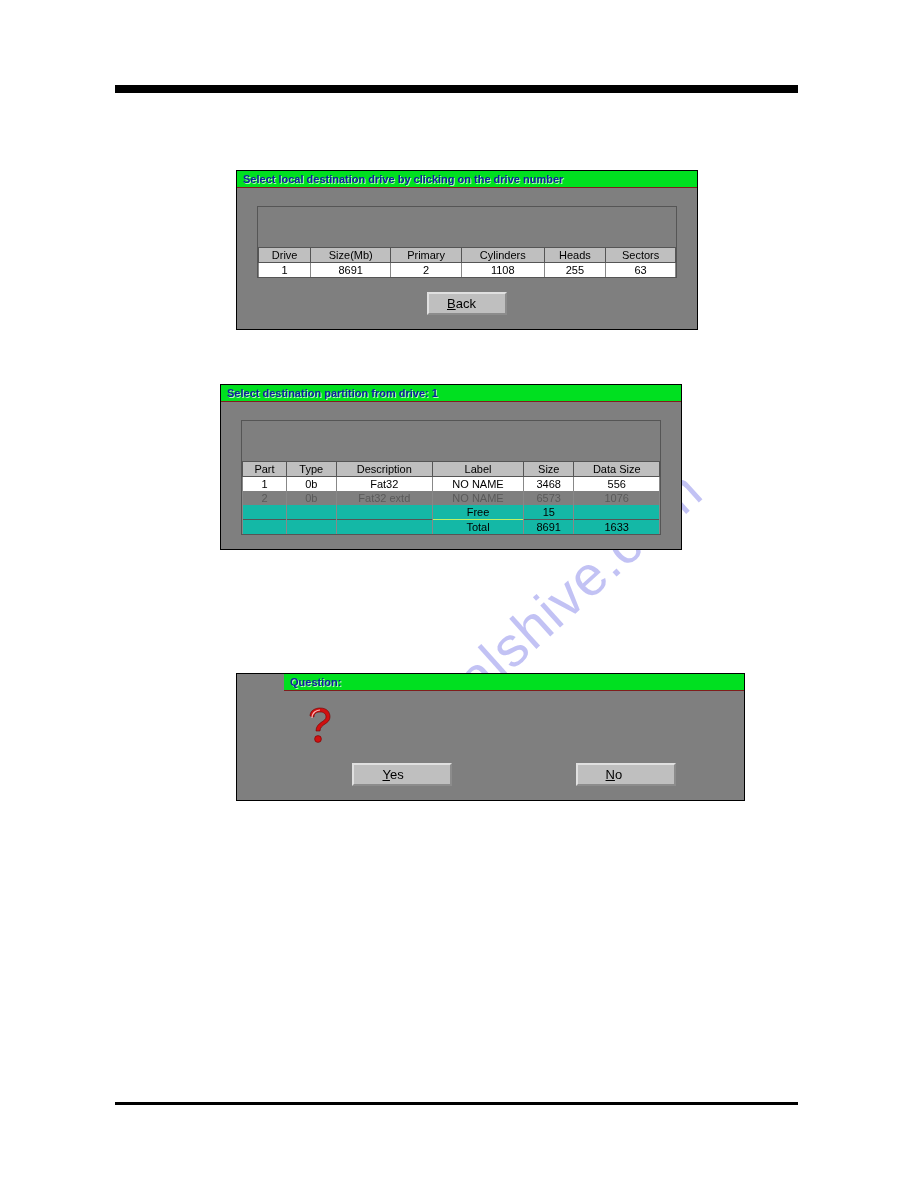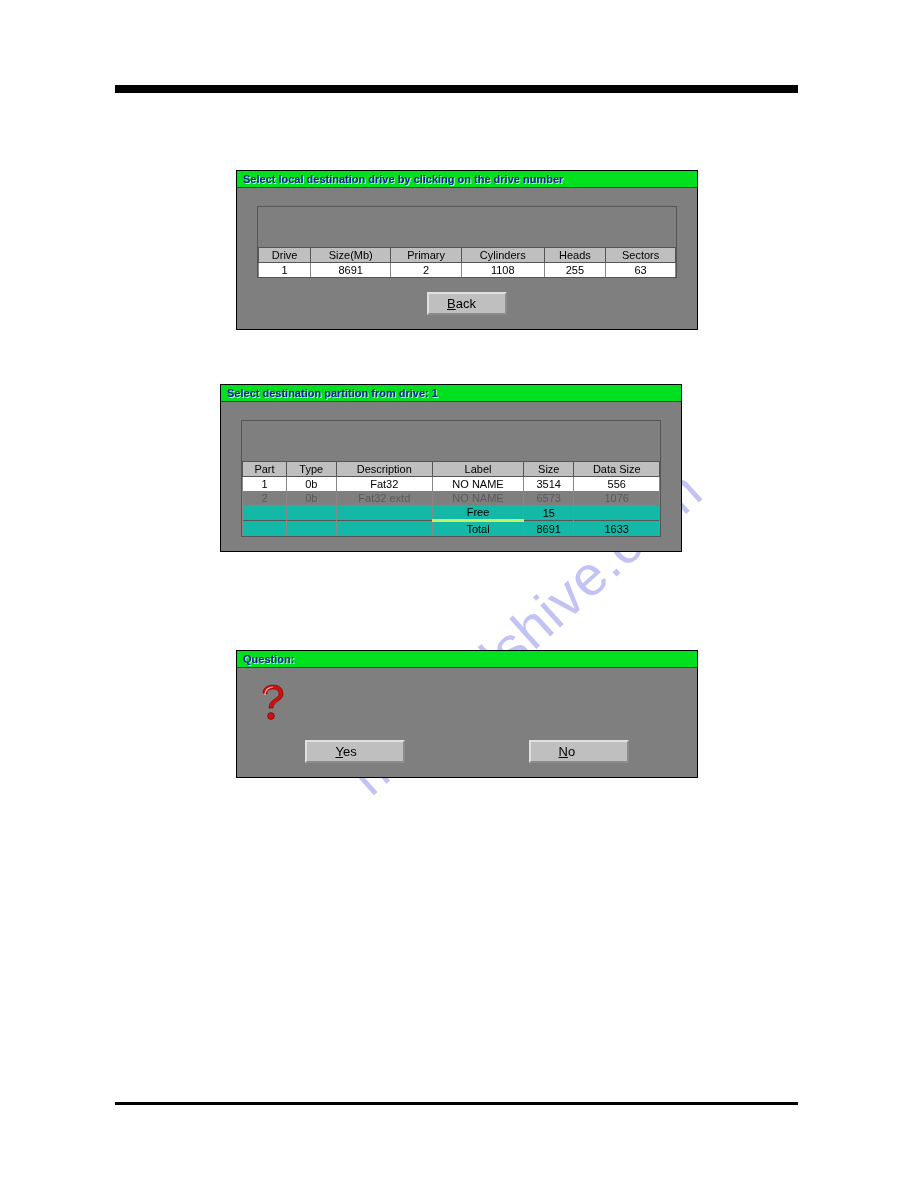--- a/index.html
+++ b/index.html
@@ -171,21 +171,21 @@
             <th>Description</th>
             <th>Label</th>
             <th>Size</th>
             <th>Data Size</th>
           </tr>
           <tr class="sel">
             <td>1</td>
             <td>0b</td>
             <td>Fat32</td>
             <td>NO NAME</td>
-            <td>3514</td>
+            <td>3468</td>
             <td>556</td>
           </tr>
           <tr class="dim">
             <td>2</td>
             <td>0b</td>
             <td>Fat32 extd</td>
             <td>NO NAME</td>
             <td>6573</td>
             <td>1076</td>
           </tr>
@@ -194,31 +194,31 @@
             <td></td>
             <td></td>
             <td>Free</td>
             <td>15</td>
             <td></td>
           </tr>
           <tr class="norm">
             <td style="border-top:1px solid #555"></td>
             <td style="border-top:1px solid #555"></td>
             <td style="border-top:1px solid #555"></td>
-            <td style="border-top:3px solid #bef264">Total</td>
+            <td style="border-top:1px solid #bef264">Total</td>
             <td style="border-top:1px solid #555">8691</td>
             <td style="border-top:1px solid #555">1633</td>
           </tr>
         </tbody>
           </table>
       </div>
     </div>
   </div>
 
-  <div class="win" style="left:236px; top:650px; width:460px;">
+  <div class="win" style="left:236px; top:673px; width:460px;padding-left:47px;">
     <div class="titlebar">Question:</div>
     <div class="q-body">
       <div class="q-icon">
         <svg viewBox="0 0 34 40">
           <path d="M8 9 C8 3 14 1 18 1 C25 1 28 5 28 10 C28 17 18 17 18 24 L14 24 C14 15 24 15 24 10 C24 7 22 5 18 5 C15 5 12 6 12 10 Z" fill="#d01010" stroke="#700000" stroke-width="0.6"></path>
           <ellipse cx="16" cy="32" rx="3.4" ry="3.4" fill="#d01010" stroke="#700000" stroke-width="0.6"></ellipse>
           <path d="M10 11 C10 5 15 3 18 3" fill="none" stroke="#ffb0b0" stroke-width="1.2"></path>
         </svg>
       </div>
     </div>

